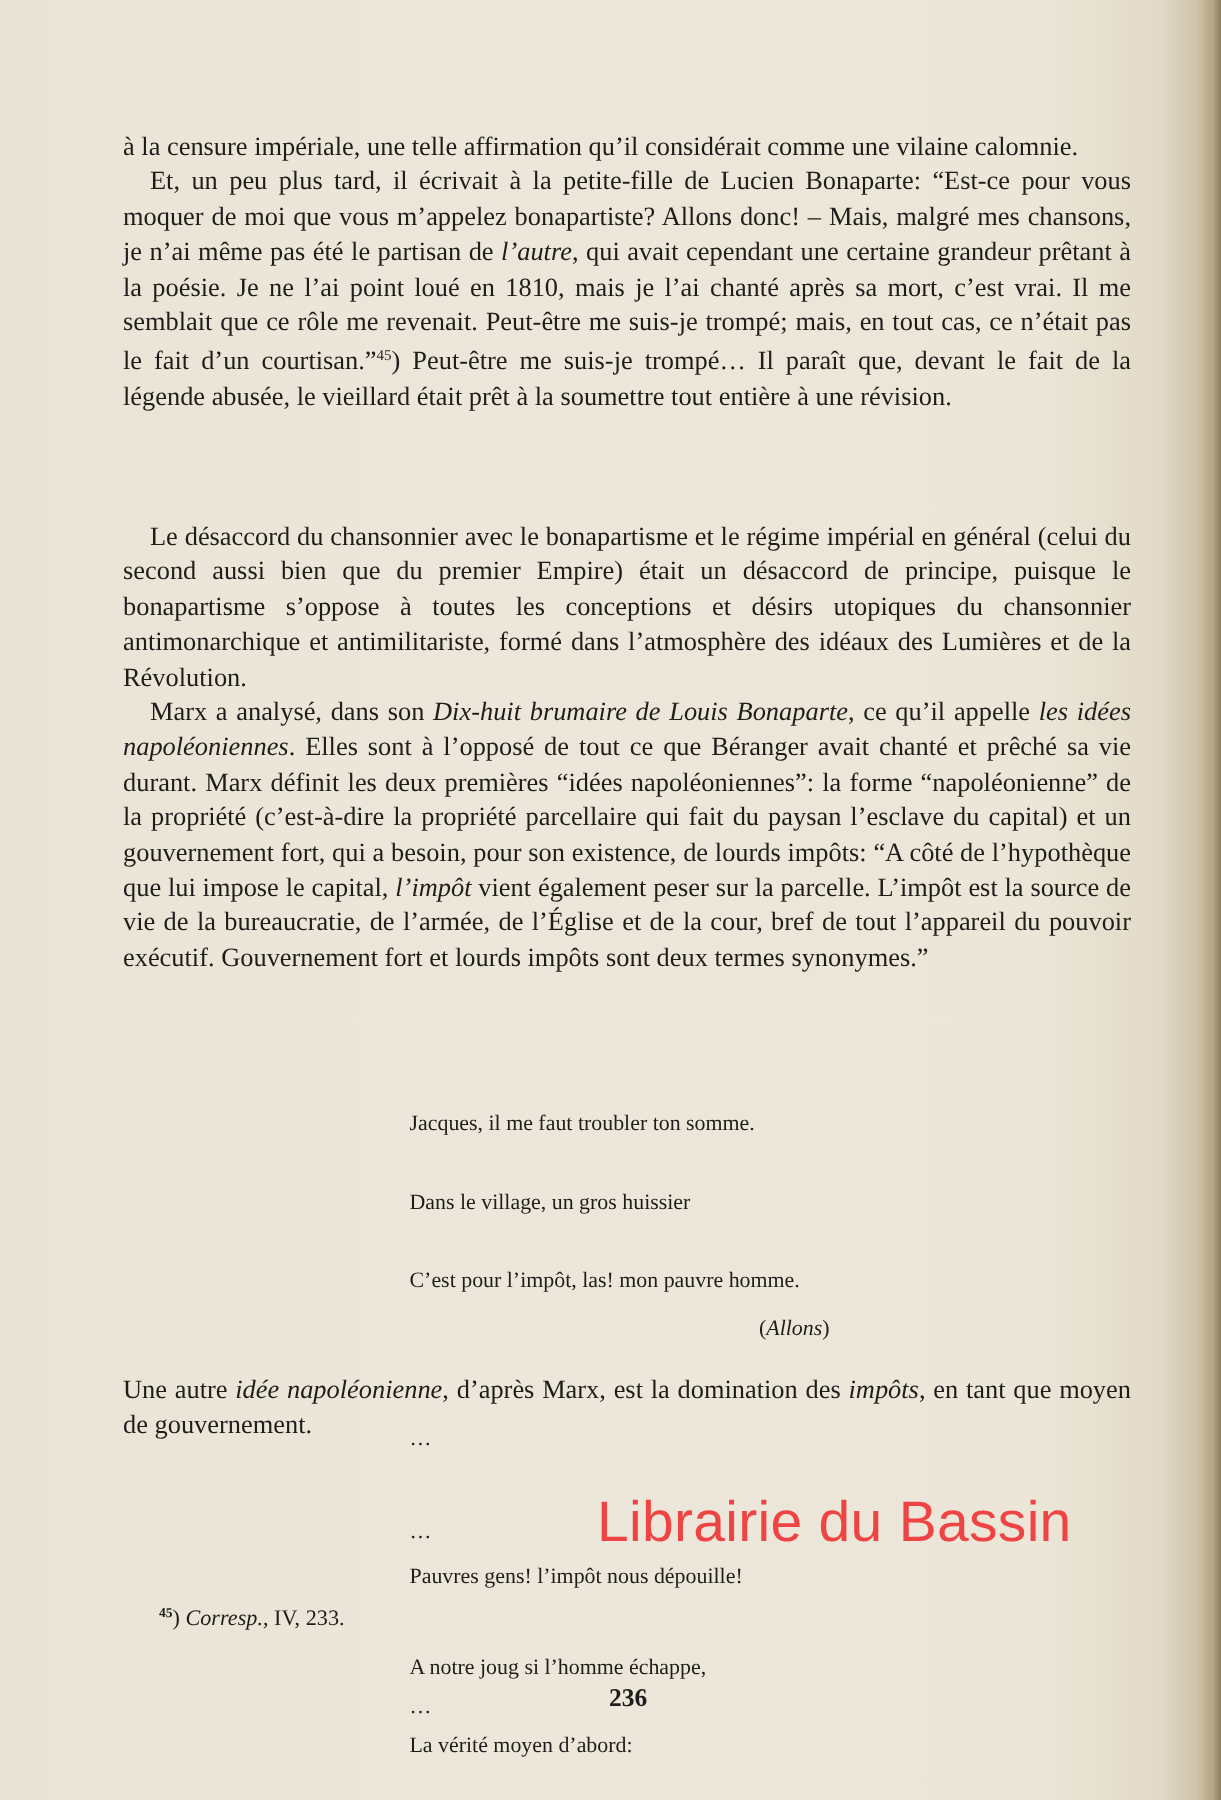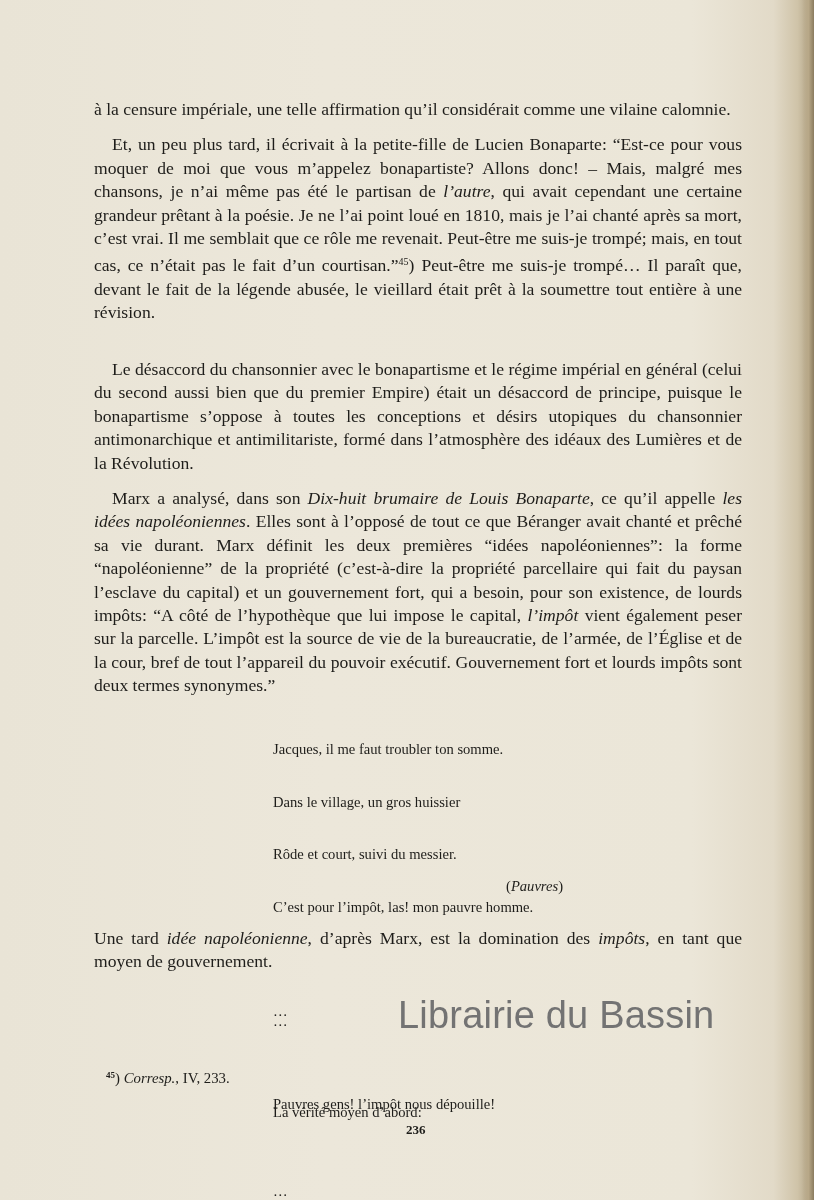--- a/index.html
+++ b/index.html
@@ -10,48 +10,48 @@
       color: #1e1d1a;
     }
     .page-edge {
       position: absolute; top: 0; right: 0; width: 12px; height: 1200px;
       background: linear-gradient(90deg, rgba(180,165,135,0) 0%, #b8a888 55%, #8a7b5e 100%);
     }
     .text-block {
       position: absolute; left: 82px; width: 672px;
       font-size: 17.6px; line-height: 23.4px; text-align: justify;
     }
-    .text-block p { margin: 12px; }
+    .text-block p { margin: 0; }
     .indent { text-indent: 18px; }
     .noindent { text-indent: 0; }
     #block1 { top: 86px; }
     #block2 { top: 346px; }
     #block3 { top: 915px; }
     .verse {
       position: absolute; left: 273px; font-size: 14.6px; line-height: 20.6px;
     }
     .verse div { white-space: nowrap; margin-top: 32px; }
     #verse1 { top: 707px; }
     .ellipsis { letter-spacing: 1px; }
     .attribution {
       position: absolute; left: 506px; top: 878px; font-size: 14.6px;
     }
     #verse2 { top: 979px; }
     .footnote {
       position: absolute; left: 106px; top: 1070px; font-size: 14.8px;
     }
     .footnote sup { font-size: 9px; vertical-align: 5px; font-weight: bold; }
     .page-number {
-      position: absolute; left: 406px; top: 1122px; font-size: 13px; font-weight: bold;
+      position: absolute; left: 406px; top: 1122px; font-size: 17px; font-weight: bold;
     }
     sup.fn { font-size: 10px; vertical-align: 6px; }
     .watermark {
       position: absolute; left: 398px; top: 994px;
       font-family: "Liberation Sans", "DejaVu Sans", sans-serif;
-      font-size: 38px; color: #737373; white-space: nowrap; letter-spacing: 0.2px;
+      font-size: 38px; color: #ef4444; white-space: nowrap; letter-spacing: 0.2px;
     }
     i { font-style: italic; }
   </style>
 </head>
 <body>
 
 <div class="page-edge"></div>
 
 <div id="block1" class="text-block">
   <p class="noindent">à la censure impériale, une telle affirmation qu’il considérait comme une vilaine calomnie.</p>
@@ -59,39 +59,39 @@
 </div>
 
 <div id="block2" class="text-block">
   <p class="indent">Le désaccord du chansonnier avec le bonapartisme et le régime impérial en général (celui du second aussi bien que du premier Empire) était un désaccord de principe, puisque le bonapartisme s’oppose à toutes les conceptions et désirs utopiques du chansonnier antimonarchique et antimilitariste, formé dans l’atmosphère des idéaux des Lumières et de la Révolution.</p>
   <p class="indent"><span>Marx a analysé, dans son </span><i>Dix-huit brumaire de Louis Bonaparte</i><span>, ce qu’il appelle </span><i>les idées napoléoniennes</i><span>. Elles sont à l’opposé de tout ce que Béranger avait chanté et prêché sa vie durant. Marx définit les deux premières “idées napoléoniennes”: la forme “napoléonienne” de la propriété (c’est-à-dire la propriété parcellaire qui fait du paysan l’esclave du capital) et un gouvernement fort, qui a besoin, pour son existence, de lourds impôts: “A côté de l’hypothèque que lui impose le capital, </span><i>l’impôt</i><span> vient également peser sur la parcelle. L’impôt est la source de vie de la bureaucratie, de l’armée, de l’Église et de la cour, bref de tout l’appareil du pouvoir exécutif. Gouvernement fort et lourds impôts sont deux termes synonymes.”</span></p>
 </div>
 
 <div id="verse1" class="verse">
   <div>Jacques, il me faut troubler ton somme.</div>
   <div>Dans le village, un gros huissier</div>
-  <div>Rôde et court, suivi du messier.</div>
   <div>C’est pour l’impôt, las! mon pauvre homme.</div>
   <div style="height: 20px;"></div>
   <div class="ellipsis">…</div>
   <div style="height: 8px;"></div>
   <div>Pauvres gens! l’impôt nous dépouille!</div>
   <div style="height: 2px;"></div>
   <div class="ellipsis">…</div>
 </div>
 
-<div class="attribution"><span>(</span><i>Pauvres</i><span>)</span></div>
+<div class="attribution"><span>(</span><i>Allons</i><span>)</span></div>
 
 <div id="block3" class="text-block">
-  <p class="noindent"><span>Une tard </span><i>idée napoléonienne</i><span>, d’après Marx, est la domination des </span><i>impôts</i><span>, en tant que moyen de gouvernement.</span></p>
+  <p class="noindent"><span>Une autre </span><i>idée napoléonienne</i><span>, d’après Marx, est la domination des </span><i>impôts</i><span>, en tant que moyen de gouvernement.</span></p>
 </div>
 
 <div id="verse2" class="verse">
   <div class="ellipsis">…</div>
   <div style="height: 6px;"></div>
+  <div>A notre joug si l’homme échappe,</div>
   <div>La vérité moyen d’abord:</div>
 </div>
 
 <div class="footnote"><sup>45</sup><span>)</span> <i>Corresp.</i><span>, IV, 233.</span></div>
 
 <div class="page-number">236</div>
 
 <div class="watermark">Librairie du Bassin</div>
 
 </body></html>

